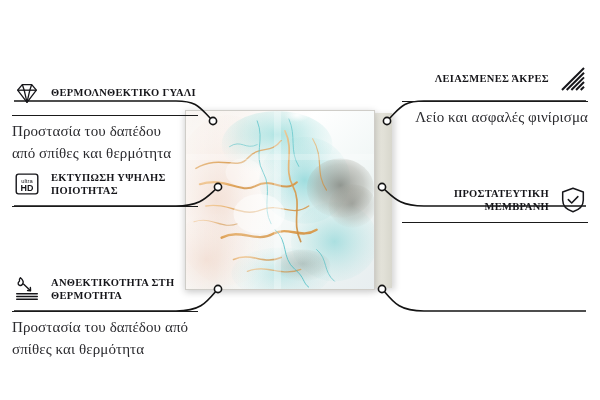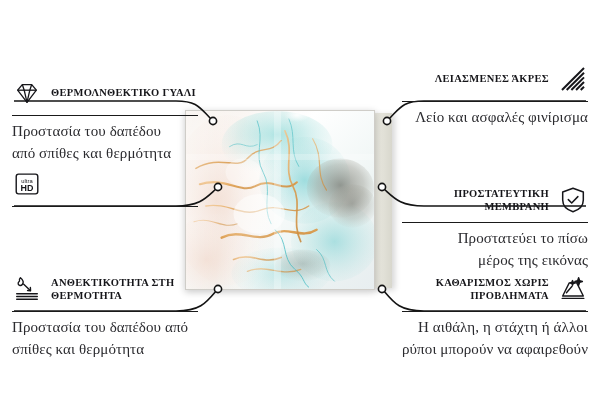--- a/index.html
+++ b/index.html
@@ -189,20 +189,21 @@
 
   <div class="feat left" style="top:167px">
     <div class="head">
       <span class="ico">
         <svg viewBox="0 0 32 32">
           <rect x="4.5" y="5.5" width="23" height="21" rx="2.5" fill="none" stroke="#16161a" stroke-width="1.5"></rect>
           <text x="16" y="14.6" font-family="Liberation Sans, sans-serif" font-size="6.2" text-anchor="middle" fill="#16161a">ultra</text>
           <text x="16" y="23" font-family="Liberation Sans, sans-serif" font-size="9.5" font-weight="bold" text-anchor="middle" fill="#16161a">HD</text>
         </svg>
       </span>
+      <span class="title">ΕΚΤΥΠΩΣΗ ΥΨΗΛΗΣ ΠΟΙΟΤΗΤΑΣ</span>
     </div>
     <div class="rule"></div>
   </div>
 
   <div class="feat left" style="top:272px">
     <div class="head">
       <span class="ico">
         <svg viewBox="0 0 32 32" fill="none" stroke="#16161a" stroke-width="1.5" stroke-linecap="round" stroke-linejoin="round">
           <path d="M9 4 C12 6.5, 12.6 9.2, 11 11.2 C9.6 12.9, 7.2 12.4, 6.6 10.6
                    C6.1 9.1, 7.2 8.1, 8 7.4 C7.4 6.2, 8 5, 9 4 Z"></path>
@@ -241,33 +242,16 @@
       <span class="ico">
         <svg viewBox="0 0 32 32" fill="none" stroke="#16161a" stroke-width="1.6" stroke-linecap="round" stroke-linejoin="round">
           <path d="M16 3.5 L27 7.5 V16 C27 22.5, 22 26.6, 16 28.5
                    C10 26.6, 5 22.5, 5 16 V7.5 Z"></path>
           <path d="M11 15.6 L14.6 19.2 L21.2 12.4"></path>
         </svg>
       </span>
       <span class="title">ΠΡΟΣΤΑΤΕΥΤΙΚΗ ΜΕΜΒΡΑΝΗ</span>
     </div>
     <div class="rule"></div>
-    <div class="desc">Προστατεύει το πίσω<br>μέρος της εικόνας</div>
-  </div>
-
-  <div class="feat right" style="top:272px">
-    <div class="head">
-      <span class="ico">
-        <svg viewBox="0 0 32 32" fill="none" stroke="#16161a" stroke-width="1.5" stroke-linecap="round" stroke-linejoin="round">
-          <path d="M12 9.5 L5 23.5 H27 L20 9.5 Z"></path>
-          <path d="M4.5 26 H27.5"></path>
-          <path d="M9 20 L15 13"></path>
-          <path d="M22 4 L23 7 L26 8 L23 9 L22 12 L21 9 L18 8 L21 7 Z" fill="#16161a"></path>
-          <path d="M15.5 7 L16.2 8.8 L18 9.5 L16.2 10.2 L15.5 12 L14.8 10.2 L13 9.5 L14.8 8.8 Z" fill="#16161a"></path>
-        </svg>
-      </span>
-      <span class="title">ΚΑΘΑΡΙΣΜΟΣ ΧΩΡΙΣ ΠΡΟΒΛΗΜΑΤΑ</span>
-    </div>
-    <div class="rule"></div>
-    <div class="desc">Η αιθάλη, η στάχτη ή άλλοι<br>ρύποι μπορούν να αφαιρεθούν</div>
-  </div>
+  </div>
+
 
 </div>
 
 </body></html>

